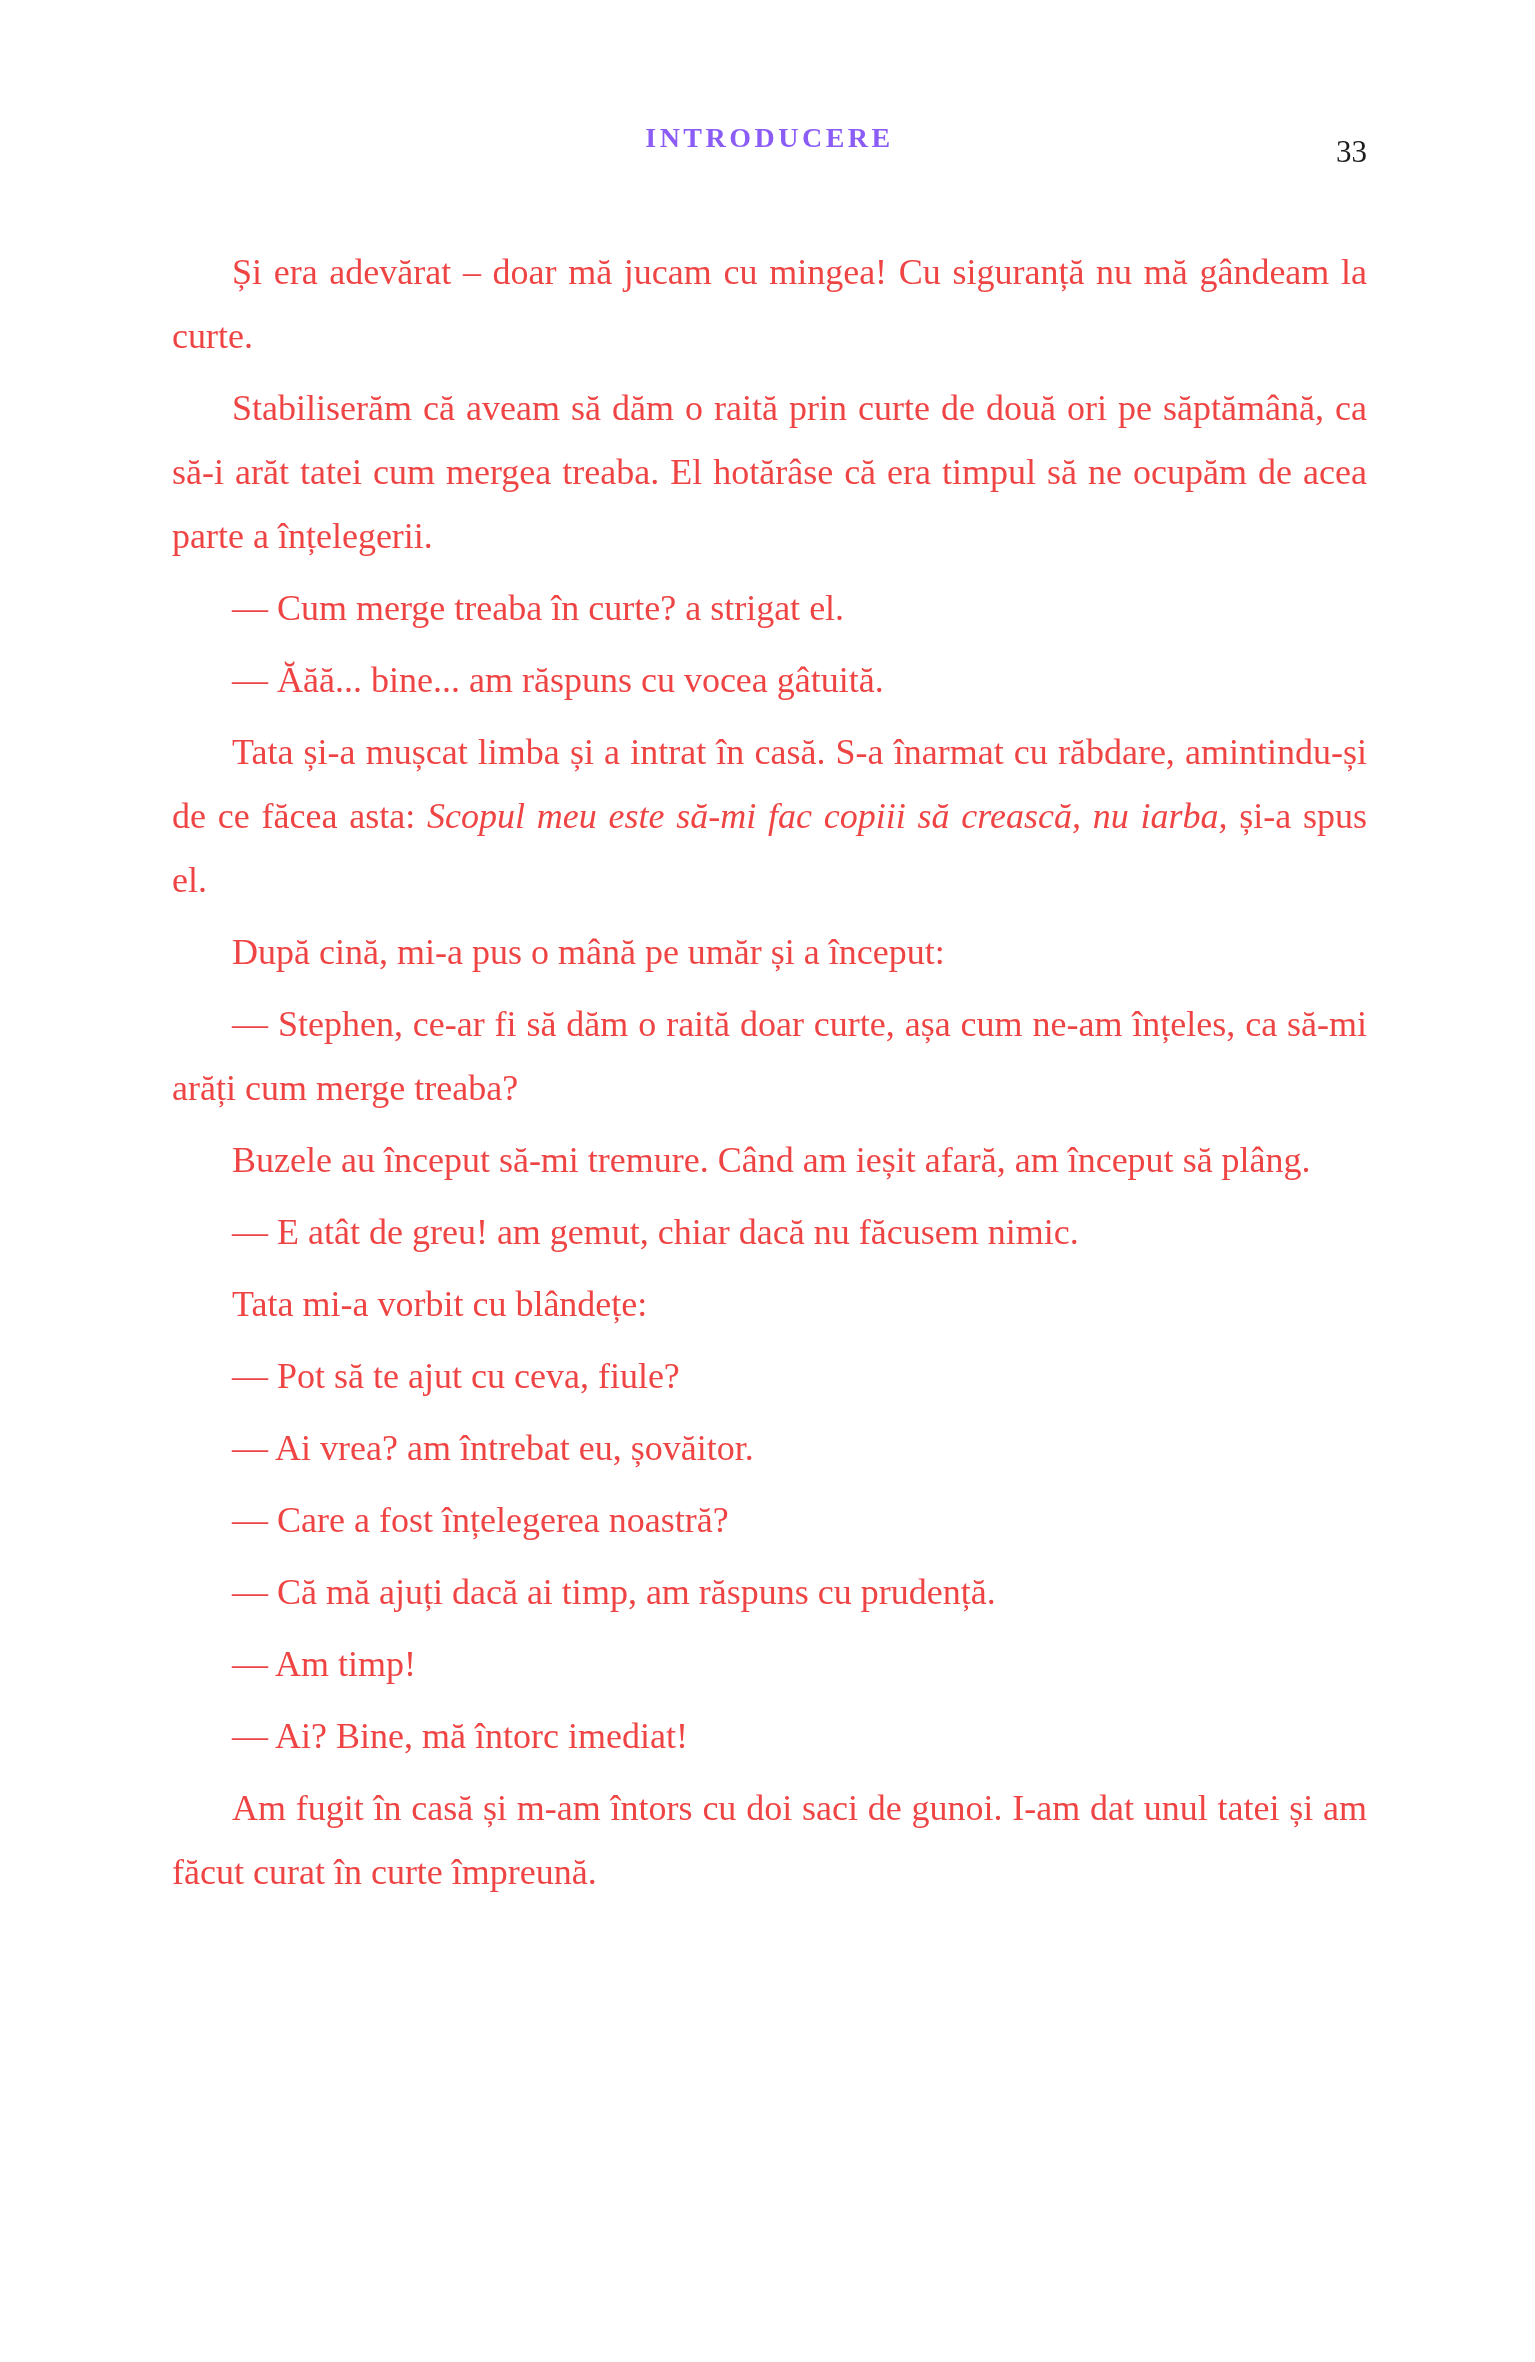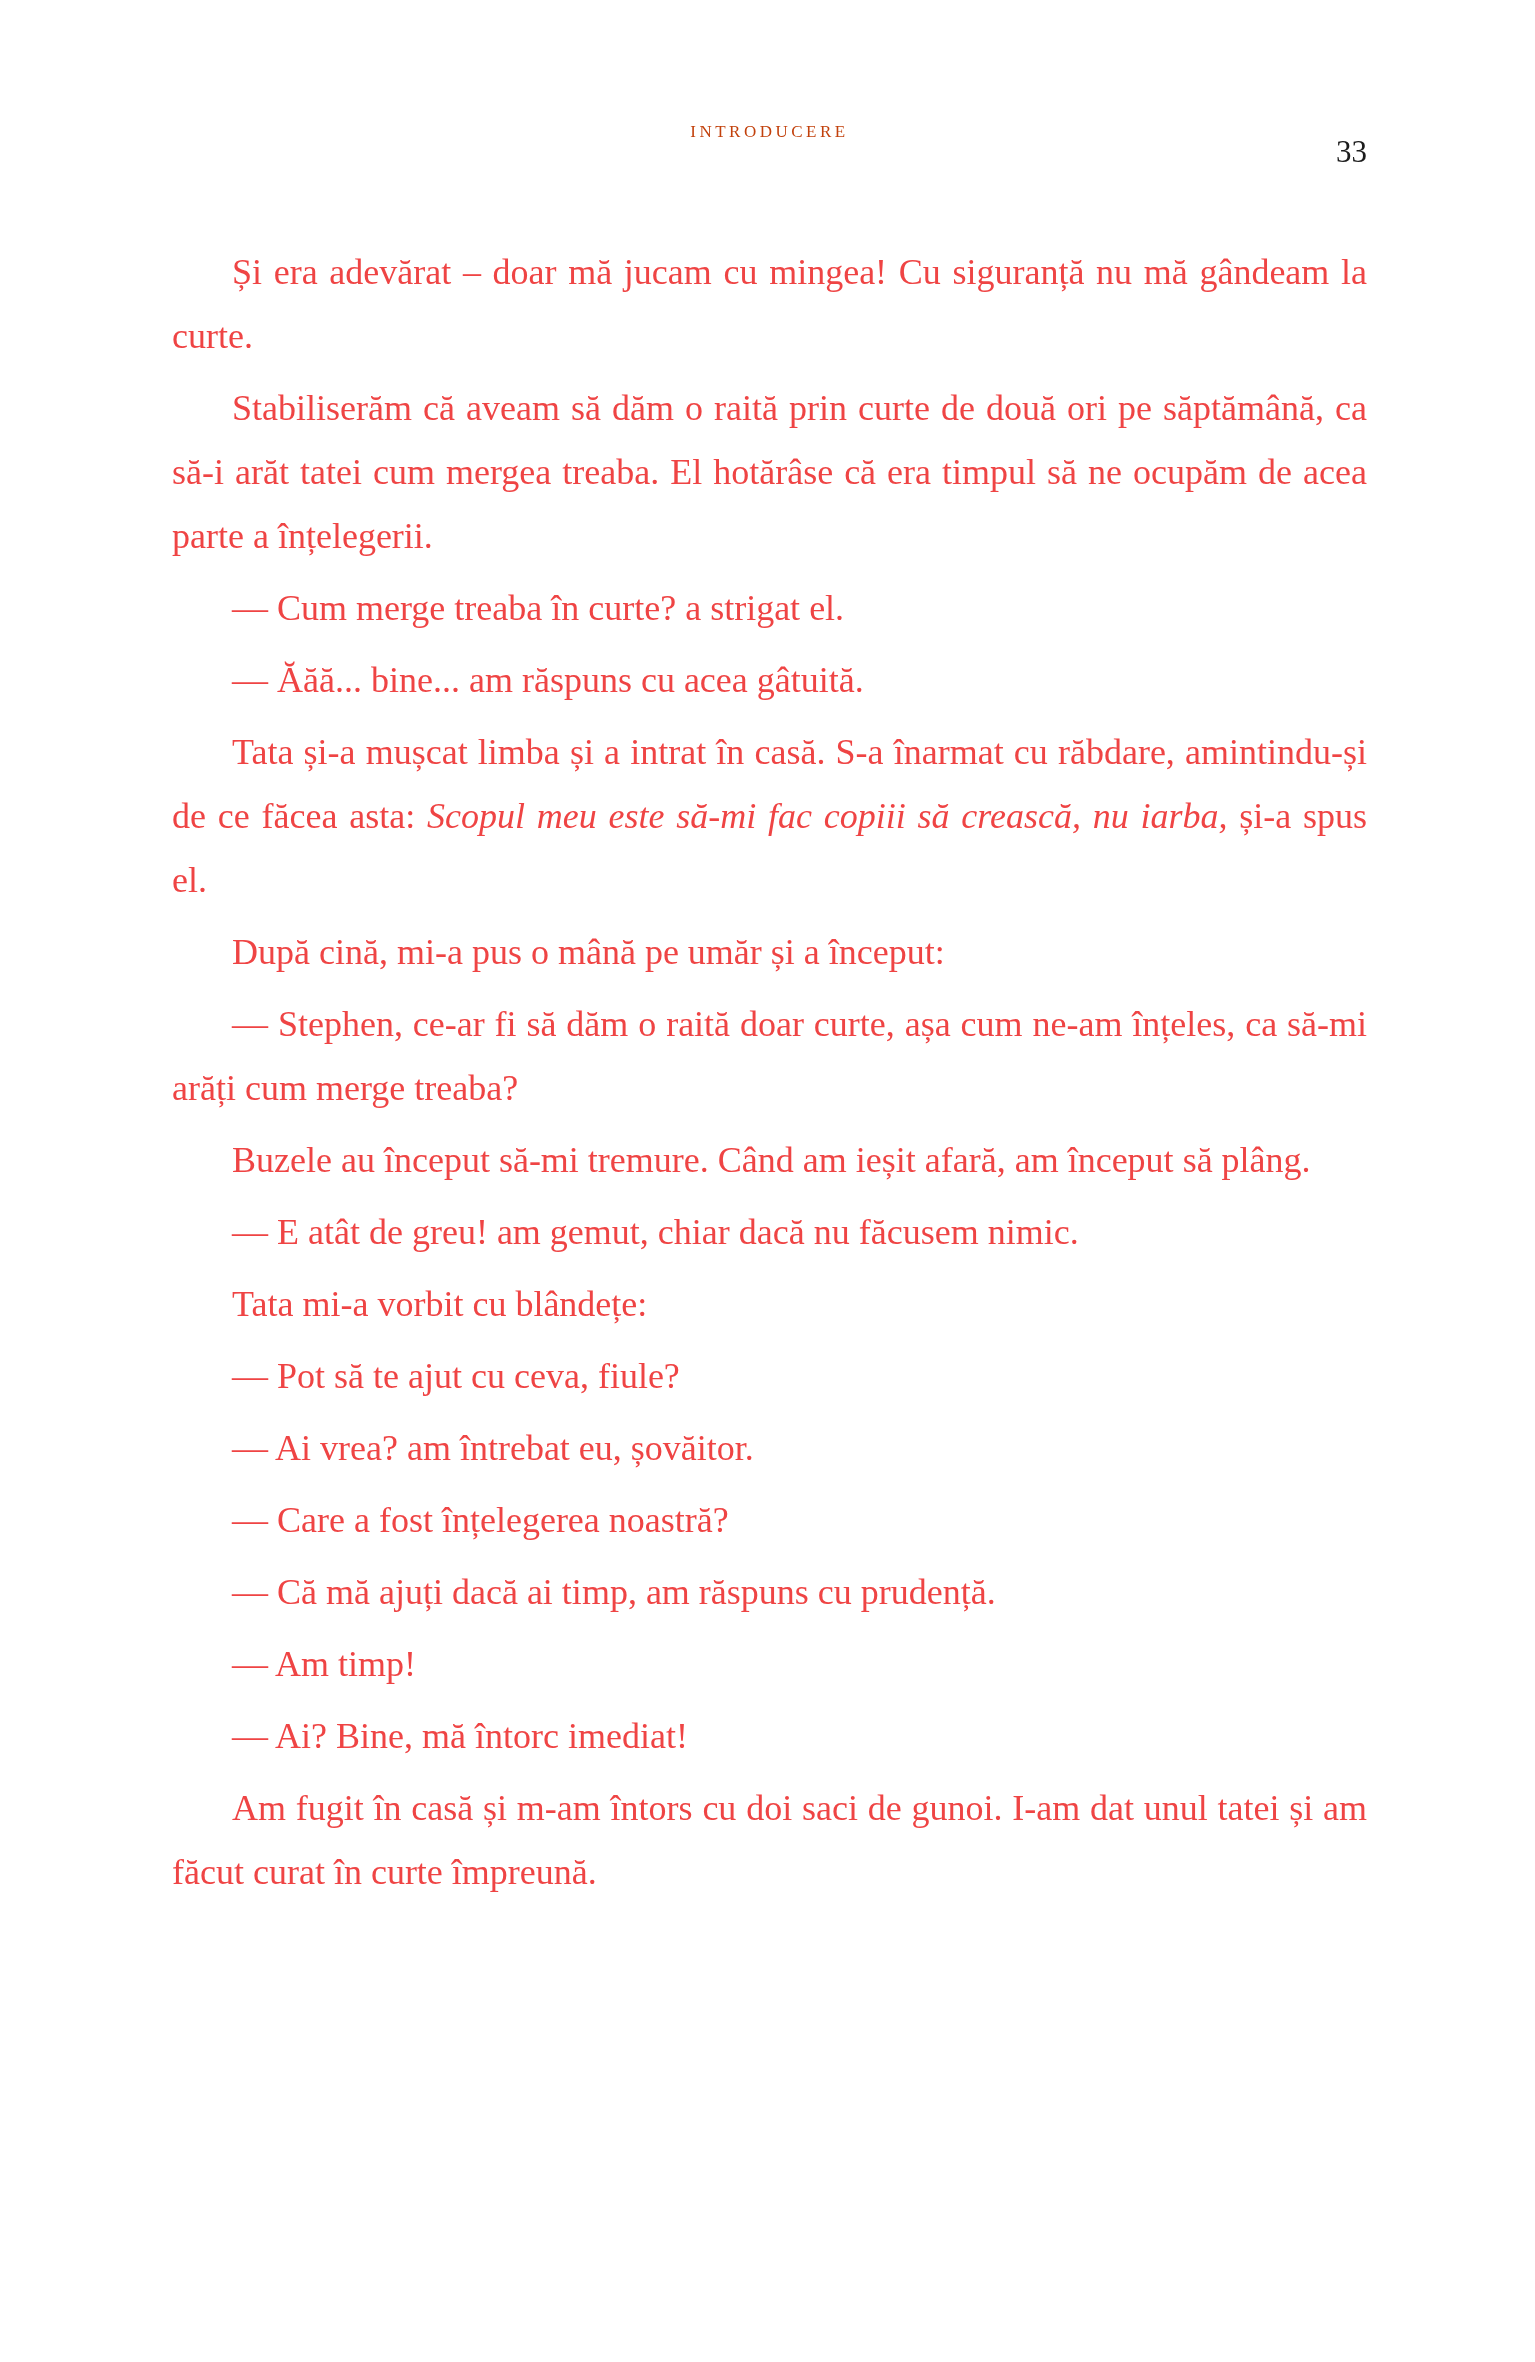--- a/index.html
+++ b/index.html
@@ -21,24 +21,24 @@
   .running-head {
     position: relative;
     height: 42px;
     margin-bottom: 80px;
   }
   .head-title {
     position: absolute;
     left: 50%;
     top: 4px;
     transform: translateX(-50%);
-    font-size: 17px;
-    font-weight: 400;
+    font-size: 28px;
+    font-weight: 700;
     letter-spacing: 3.5px;
-    color: #c2410c;
+    color: #8b5cf6;
     white-space: nowrap;
   }
   .page-num {
     position: absolute;
     right: 0;
     top: 16px;
     font-size: 31px;
     font-weight: 400;
     color: #1c1c1c;
   }
@@ -63,21 +63,21 @@
 <div class="page">
   <header class="running-head">
     <span class="head-title">INTRODUCERE</span>
     <span class="page-num">33</span>
   </header>
 
   <main class="text-block">
       <p class="para"><span>Și era adevărat – doar mă jucam cu mingea! Cu siguranță nu mă gândeam la curte.</span></p>
       <p class="para"><span>Stabiliserăm că aveam să dăm o raită prin curte de două ori pe săptămână, ca să-i arăt tatei cum mergea treaba. El hotărâse că era timpul să ne ocupăm de acea parte a înțelegerii.</span></p>
       <p class="para"><span>— Cum merge treaba în curte? a strigat el.</span></p>
-      <p class="para"><span>— Ăăă... bine... am răspuns cu acea gâtuită.</span></p>
+      <p class="para"><span>— Ăăă... bine... am răspuns cu vocea gâtuită.</span></p>
       <p class="para"><span>Tata și-a mușcat limba și a intrat în casă. S-a înarmat cu răbdare, amintindu-și de ce făcea asta: </span><em>Scopul meu este să-mi fac copiii să crească, nu iarba,</em><span> și-a spus el.</span></p>
       <p class="para"><span>După cină, mi-a pus o mână pe umăr și a început:</span></p>
       <p class="para"><span>— Stephen, ce-ar fi să dăm o raită doar curte, așa cum ne-am înțeles, ca să-mi arăți cum merge treaba?</span></p>
       <p class="para"><span>Buzele au început să-mi tremure. Când am ieșit afară, am început să plâng.</span></p>
       <p class="para"><span>— E atât de greu! am gemut, chiar dacă nu făcusem nimic.</span></p>
       <p class="para"><span>Tata mi-a vorbit cu blândețe:</span></p>
       <p class="para"><span>— Pot să te ajut cu ceva, fiule?</span></p>
       <p class="para"><span>— Ai vrea? am întrebat eu, șovăitor.</span></p>
       <p class="para"><span>— Care a fost înțelegerea noastră?</span></p>
       <p class="para"><span>— Că mă ajuți dacă ai timp, am răspuns cu prudență.</span></p>

